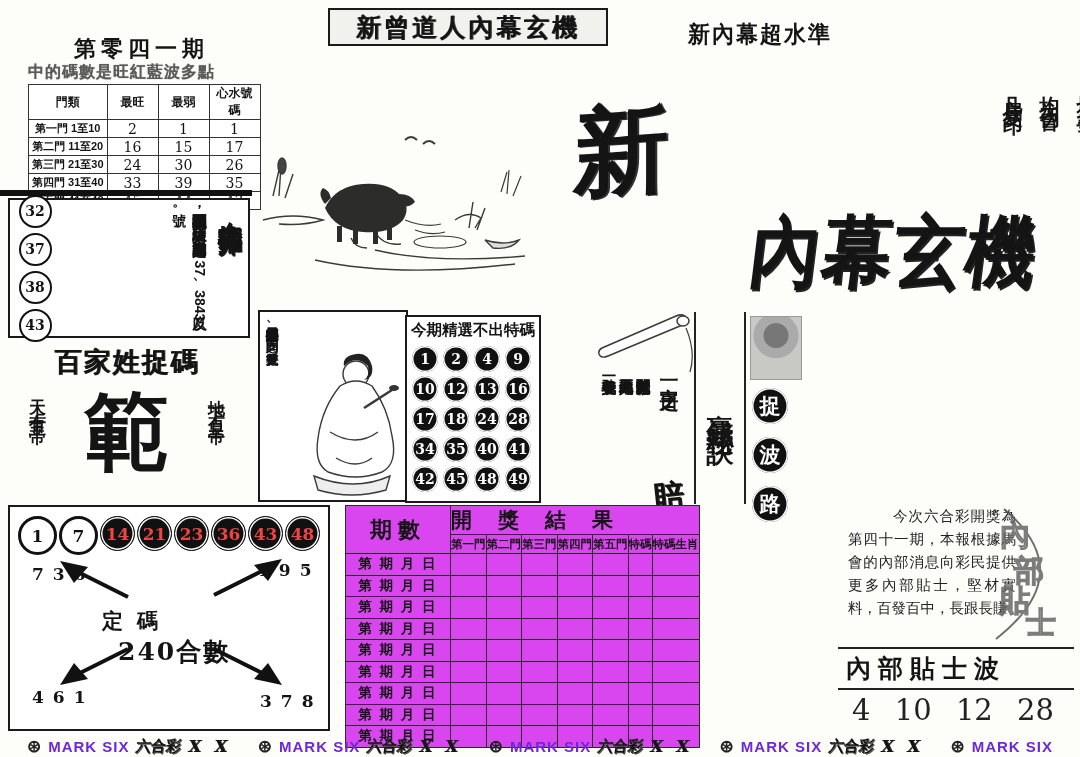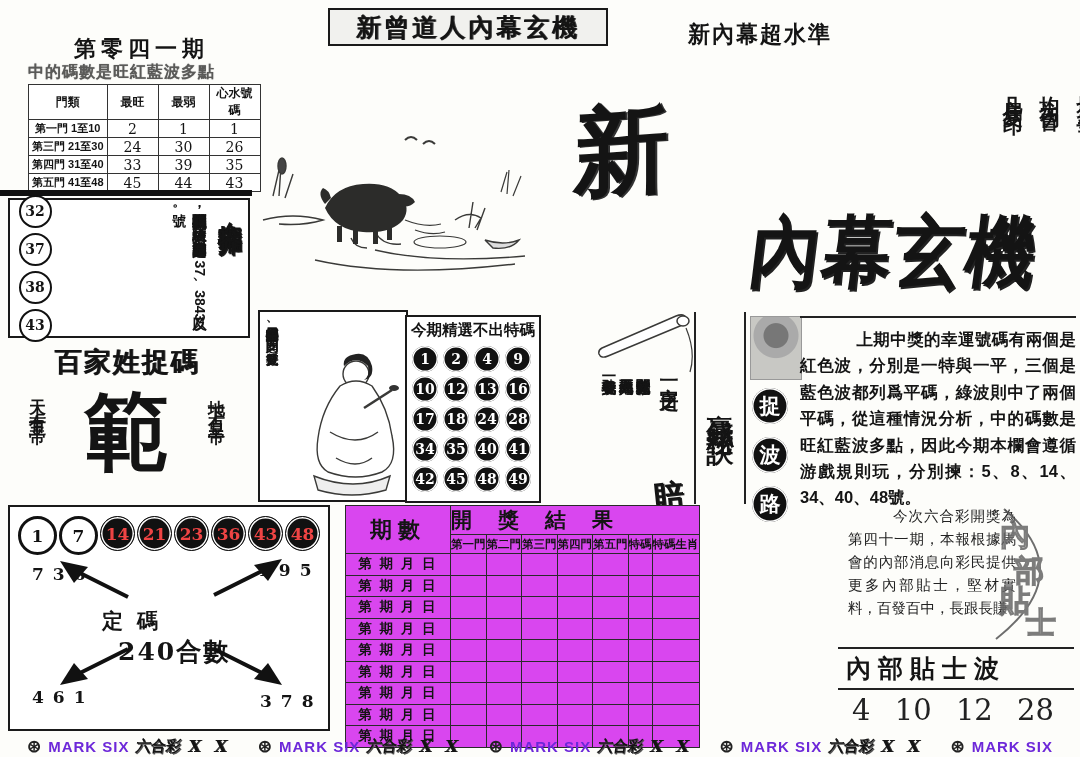--- a/index.html
+++ b/index.html
@@ -138,20 +138,26 @@
           <th>最弱</th>
           <th>心水號碼</th>
         </tr>
       </thead>
     <tbody id="stats-rows">
         <tr>
           <td class="gate">第一門 1至10</td>
           <td class="num">2</td>
           <td class="num">1</td>
           <td class="num">1</td>
+        </tr>
+        <tr>
+          <td class="gate">第二門 11至20</td>
+          <td class="num">16</td>
+          <td class="num">15</td>
+          <td class="num">17</td>
         </tr>
         <tr>
           <td class="gate">第三門 21至30</td>
           <td class="num">24</td>
           <td class="num">30</td>
           <td class="num">26</td>
         </tr>
         <tr>
           <td class="gate">第四門 31至40</td>
           <td class="num">33</td>
@@ -278,21 +284,20 @@
 
   <div class="abs" id="winsecret">
     <span class="v">贏錢秘訣</span>
   </div>
   <div class="abs" id="photo"></div>
   <div class="abs" id="cbl">
       <div class="bc bc-md">捉</div>
       <div class="bc bc-md">波</div>
       <div class="bc bc-md">路</div>
     </div>
-  <div class="abs" id="secret-para"><span class="indent"></span><span>上期中獎的幸運號碼有兩個是紅色波，分別是一特與一平，三個是藍色波都列爲平碼，綠波則中了兩個平碼，從這種情況分析，中的碼數是旺紅藍波多點，因此今期本欄會遵循游戲規則玩，分別揀：5、8、14、34、40、48號。</span></div>
 
   <div class="abs" id="ding-box">
     <div id="ding-circles">
         <div class="dc open">1</div>
         <div class="dc open">7</div>
         <div class="dc fill">14</div>
         <div class="dc fill">21</div>
         <div class="dc fill">23</div>
         <div class="dc fill">36</div>
         <div class="dc fill">43</div>

